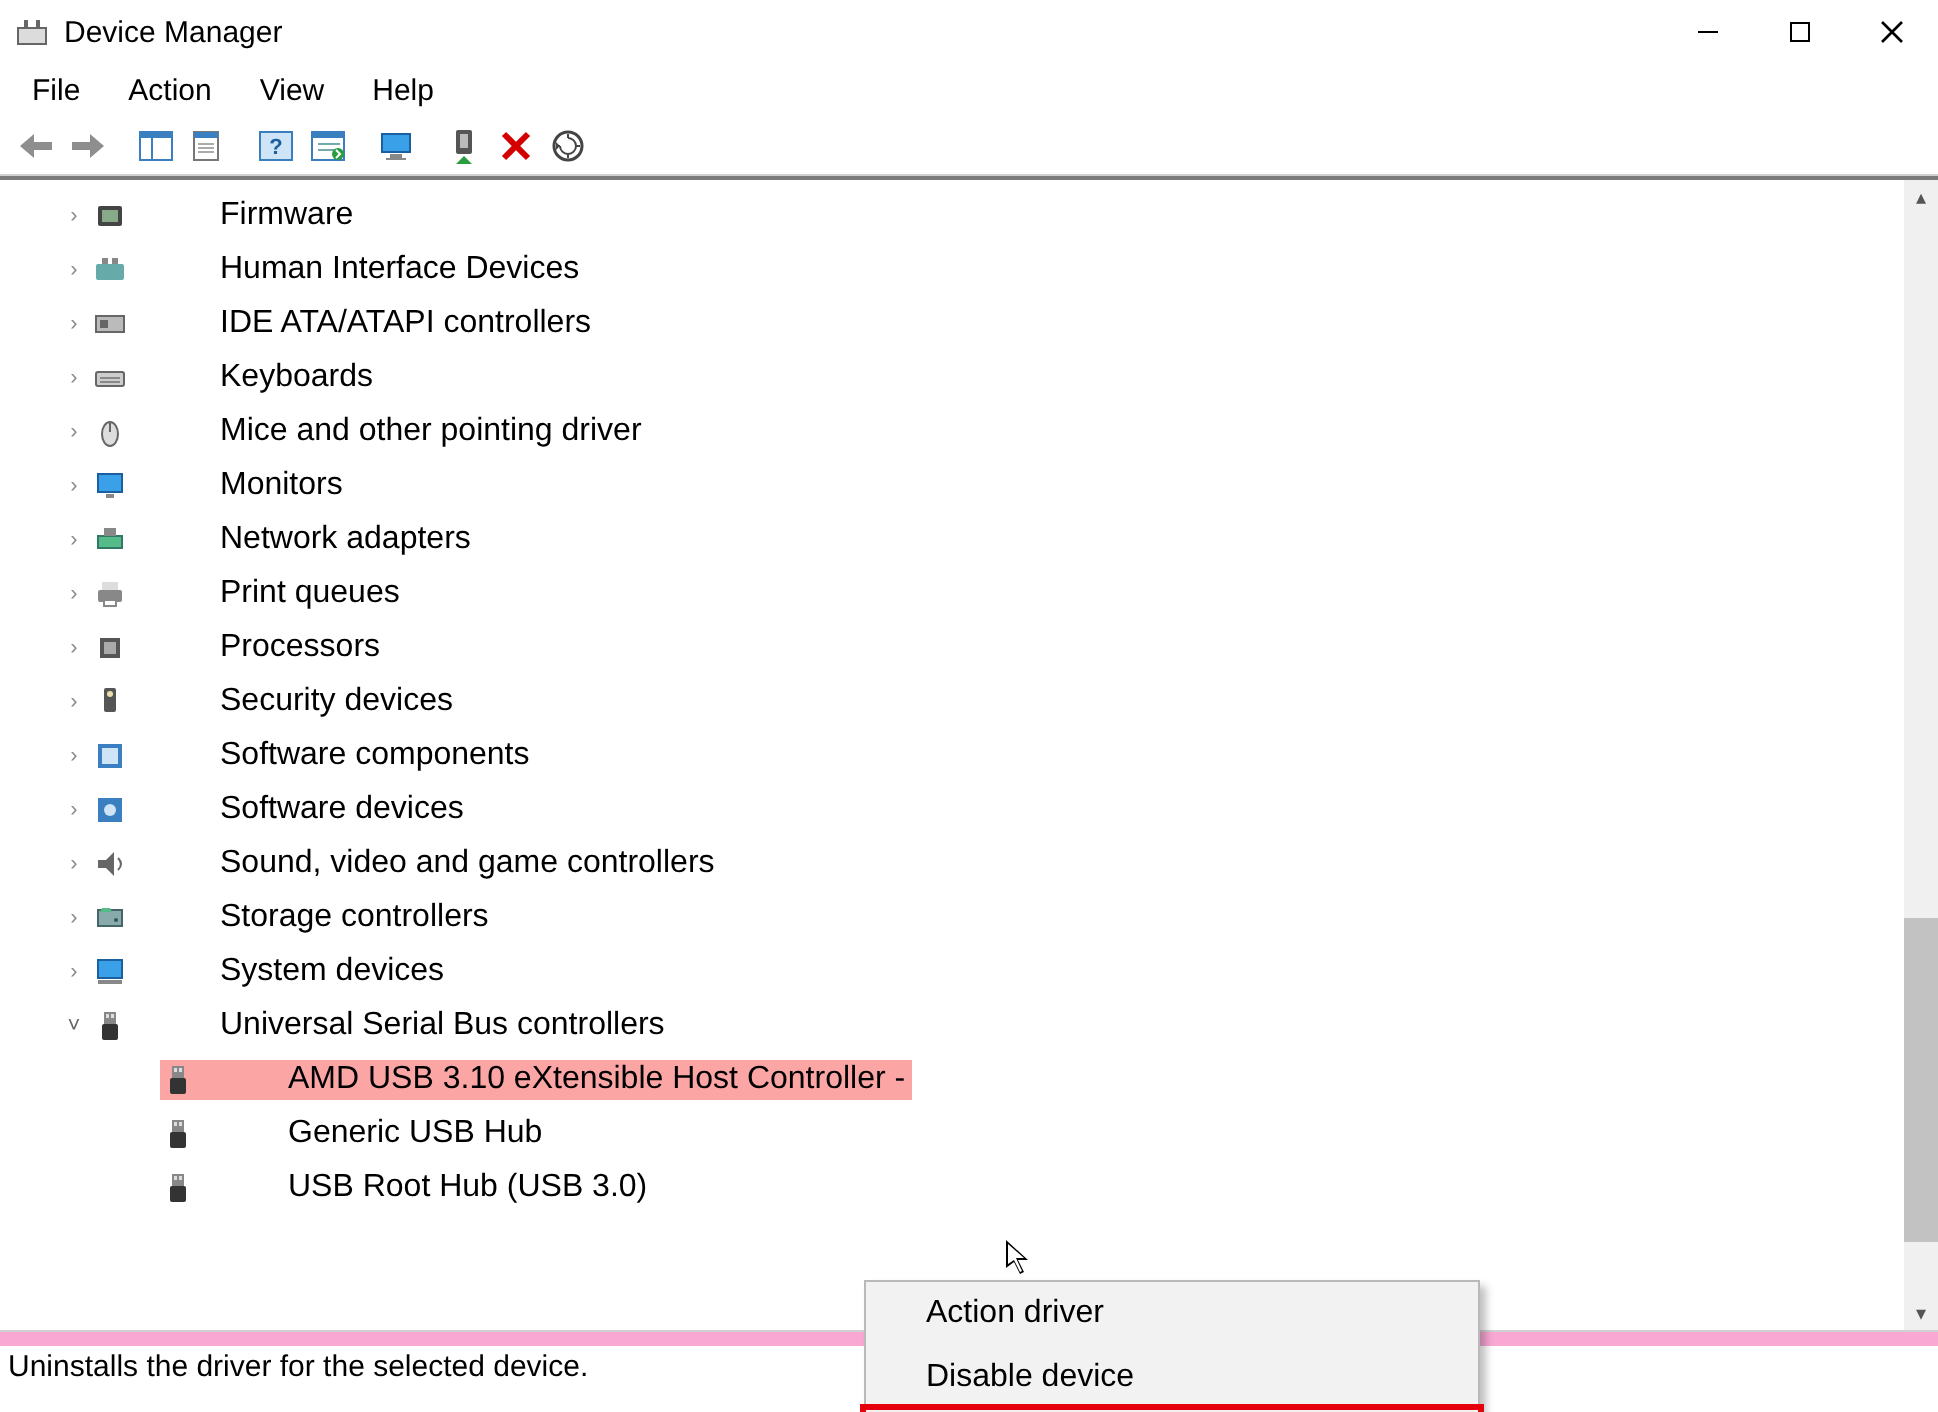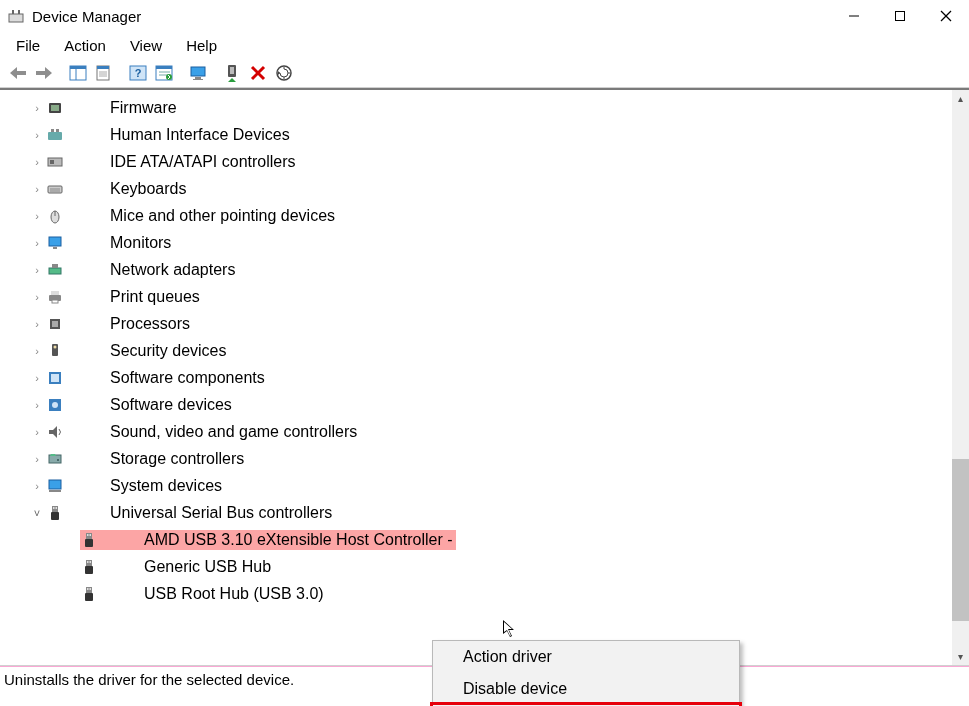--- a/index.html
+++ b/index.html
@@ -39,21 +39,21 @@
 .vscroll .track { position: absolute; top: 17px; bottom: 17px; left: 0; right: 0; }
 .vscroll .thumb { position: absolute; top: 65%; height: 30%; left: 0; right: 0; background: #c2c2c2; }
 
 
 .context-menu { position: absolute; left: 432px; top: 550px; width: 308px; background: #f2f2f2; border: 1px solid #b9b9b9; box-shadow: 3px 3px 4px rgba(0,0,0,.25); font-size: 16px; }
 .context-menu .mi { padding: 5px 30px; line-height: 22px; }
 .context-menu .mi.hover-wrap { border: 3px solid #e6000b; margin: -3px; position: relative; }
 .cursor { position: absolute; width: 16px; height: 20px; pointer-events:none; }
 
 
-.status-bar { height: 24px; padding: 2px 4px; font-size: 15px; border-top: 1px solid #f9a8d4; display:flex; align-items:flex-end;}
+.status-bar { height: 24px; padding: 2px 4px; font-size: 15px; border-top: 7px solid #f9a8d4; display:flex; align-items:flex-start;}
 svg { display: block; }
 </style>
 </head>
 <body>
 
 <div class="title-bar">
   <span class="app-icon">
     <svg viewBox="0 0 16 16">
         <rect x="1" y="6" width="14" height="8" fill="#dcdcdc" stroke="#666"></rect>
         <rect x="4" y="2" width="2" height="4" fill="#666"></rect>
@@ -219,21 +219,21 @@
       </div>
       <div class="tree-row level-1">
         <span class="arrow" style="color:#888">›</span>
         <span class="label-bg">
           <span class="dev-icon">
             <svg width="16" height="16" viewBox="0 0 16 16">
               <ellipse cx="8" cy="9" rx="4" ry="6" fill="#ddd" stroke="#666"></ellipse>
               <line x1="8" y1="3" x2="8" y2="8" stroke="#666"></line>
             </svg>
           </span>
-          <span>Mice and other pointing devices</span>
+          <span>Mice and other pointing driver</span>
         </span>
       </div>
       <div class="tree-row level-1">
         <span class="arrow" style="color:#888">›</span>
         <span class="label-bg">
           <span class="dev-icon">
             <svg width="16" height="16" viewBox="0 0 16 16">
               <rect x="2" y="2" width="12" height="9" fill="#3aa0e8" stroke="#1a5fa0"></rect>
               <rect x="6" y="12" width="4" height="2" fill="#888"></rect>
             </svg>

